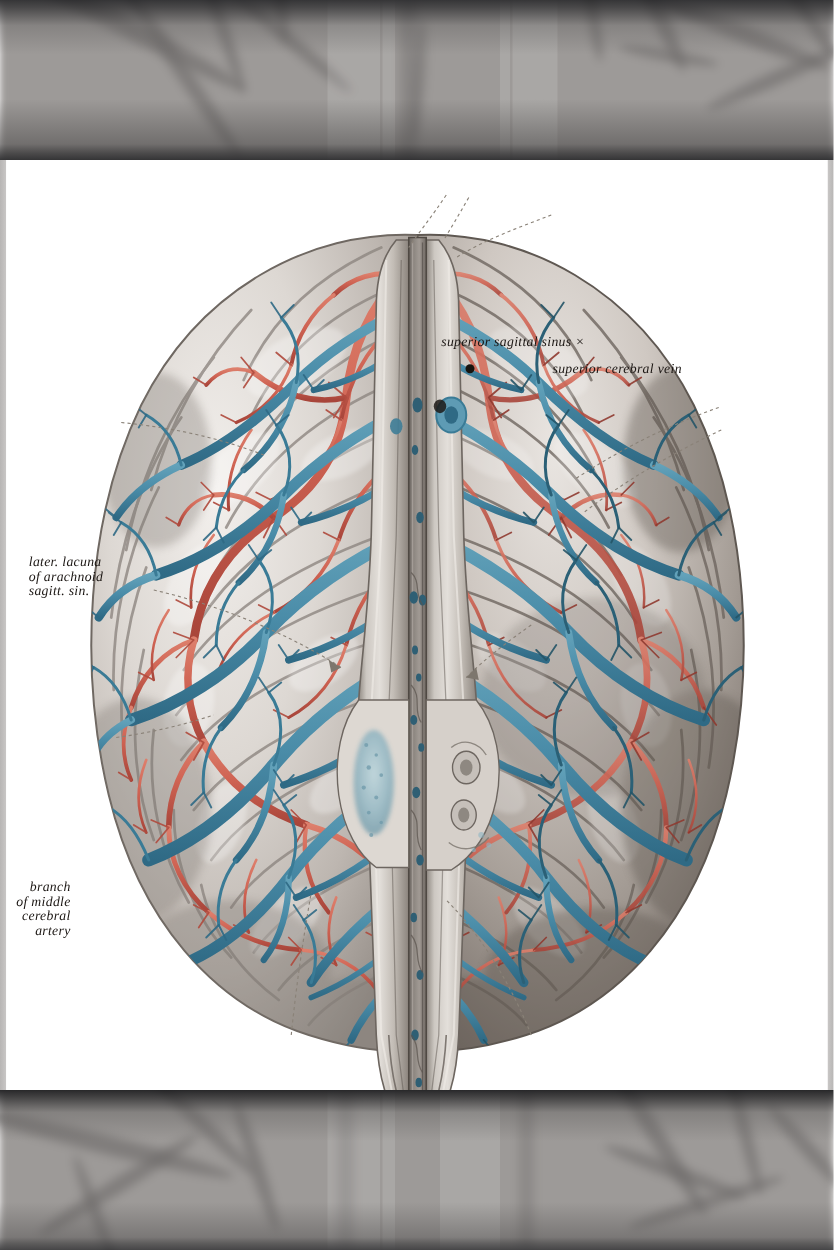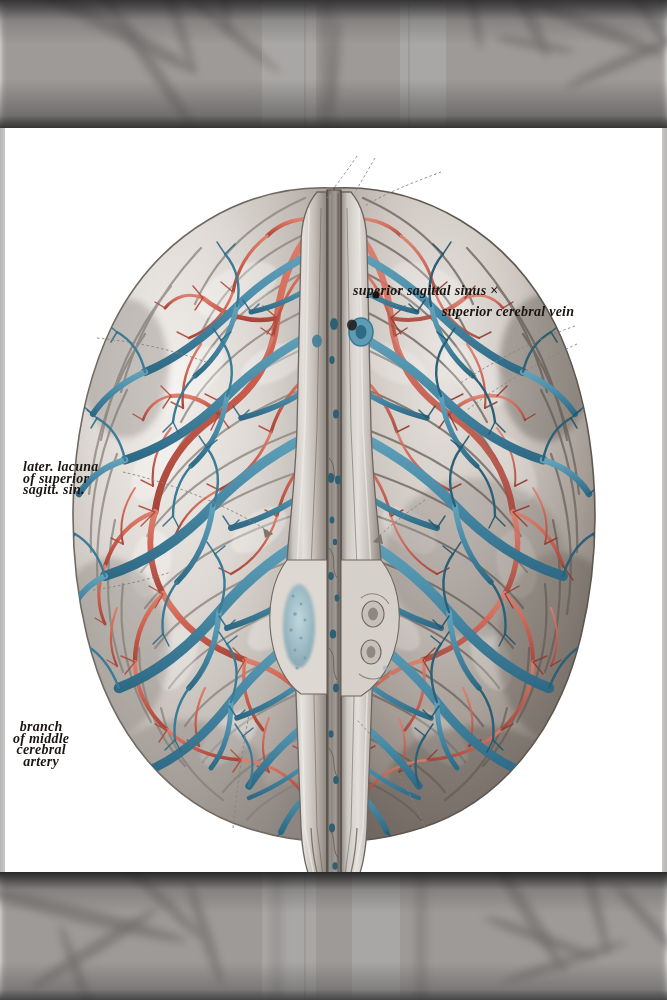--- a/index.html
+++ b/index.html
@@ -29,30 +29,30 @@
   #edge-left{left:0;}
   #edge-right{right:0;background:linear-gradient(to left,#b7b5b4,#c9c7c6);}
 
   
   #plate{position:absolute;left:5px;top:128px;width:657px;height:744px;
          background:#ffffff;overflow:hidden;}
   #art{position:absolute;left:0;top:0;width:657px;height:744px;}
 
   
   .lbl{position:absolute;font-family:"Liberation Serif", serif;
-       font-style:italic;font-weight:700;color:#1a1512;
-       font-size:14px;line-height:11.5px;letter-spacing:.25px;
-       white-space:pre;margin-top:16px;}
+       font-style:italic;font-weight:400;color:#1a1512;
+       font-size:11px;line-height:11.5px;letter-spacing:.25px;
+       white-space:pre;}
   .lbl.ctr{text-align:center;}
   .lbl.lt{text-align:left;}
   #lbl-sss-top{left:348px;top:141px;}
   #lbl-scv-top{left:437px;top:162px;}
   #lbl-lacuna-left{left:18px;top:317px;text-align:left;}
   #lbl-lacuna-right{left:578px;top:305px;text-align:left;}
-  #lbl-mca{left:8px;top:577px;text-align:center;}
+  #lbl-mca{left:8px;top:577px;text-align:right;}
 </style>
 </head>
 <body>
 
 <div id="page">
 
   <div class="border-band" id="band-top">
     <div class="band-inner">
       <div class="band-vessel" style="left:-20px;top:10px;width:230px;height:16px;transform:rotate(28deg);"></div>
       <div class="band-vessel" style="left:60px;top:50px;width:170px;height:12px;transform:rotate(56deg);"></div>
@@ -582,21 +582,21 @@
 
       <g fill="#7d766d">
         <polygon points="268,406 258,400 260,410"></polygon>
         <polygon points="368,414 376,406 378,416"></polygon>
       </g>
     </svg>
 
     <div class="lbl ctr" id="lbl-sss-top">superior sagittal sinus ×</div>
     <div class="lbl lt" id="lbl-scv-top">superior cerebral vein</div>
     <div class="lbl lt" id="lbl-lacuna-left">later. lacuna
-of superior
+of arachnoid
 sagitt. sin.</div>
     <div class="lbl lt" id="lbl-mca">branch
 of middle
 cerebral
 artery</div>
 
   </div>
 
 </div>
 

